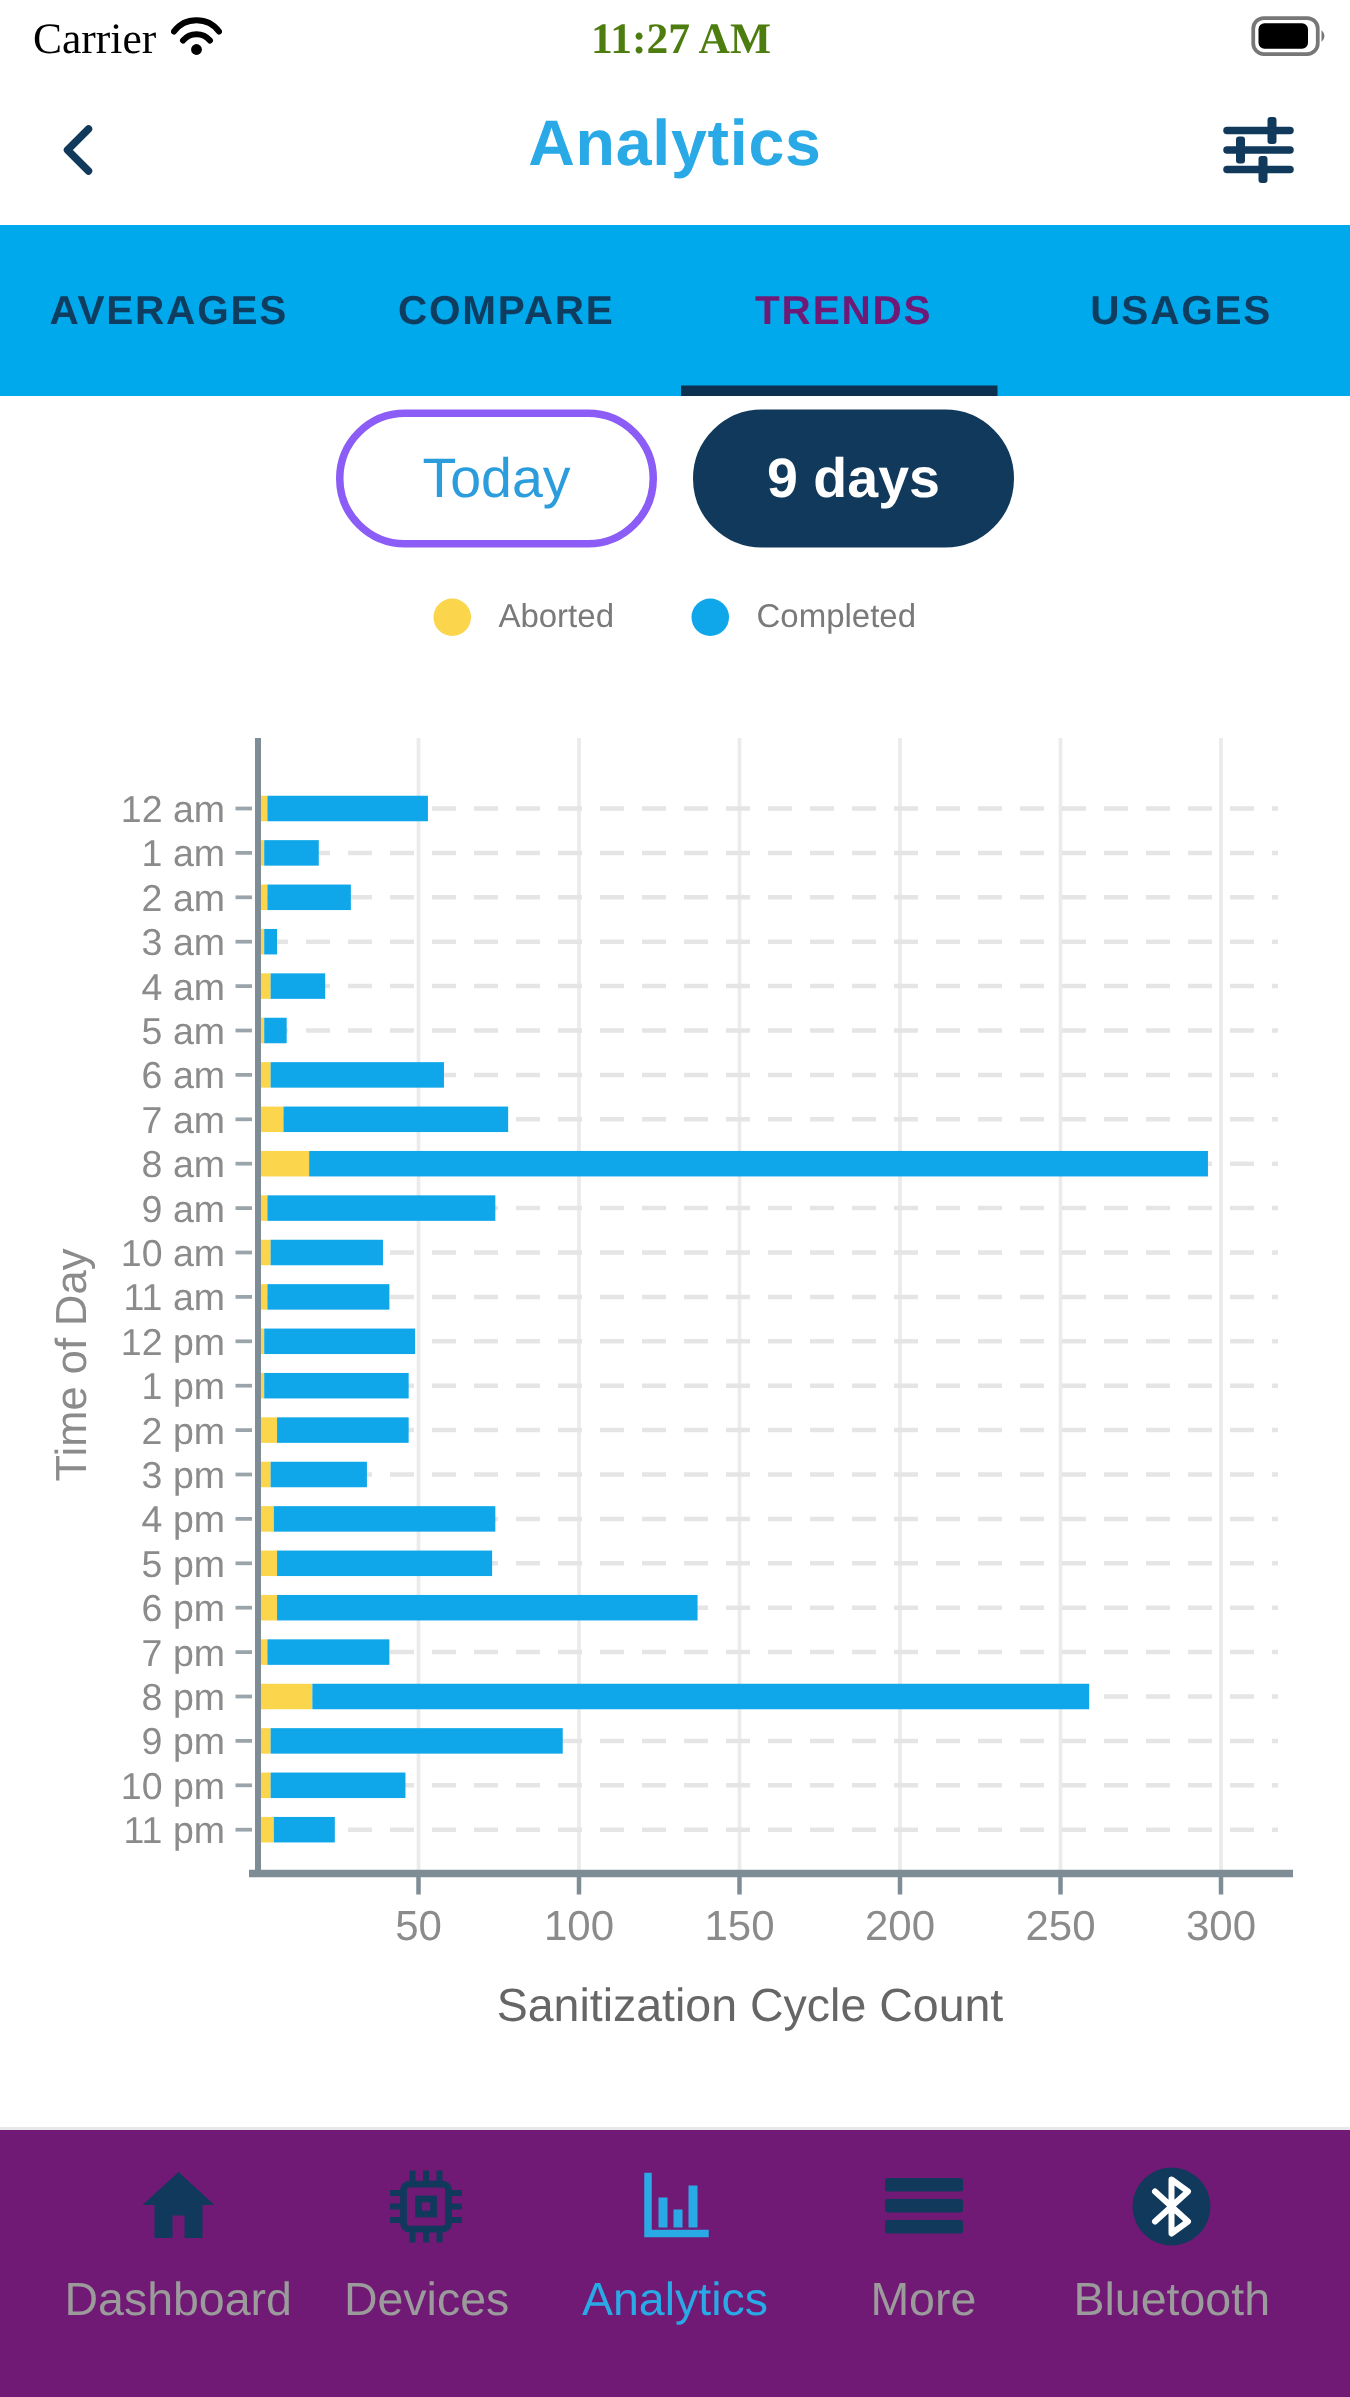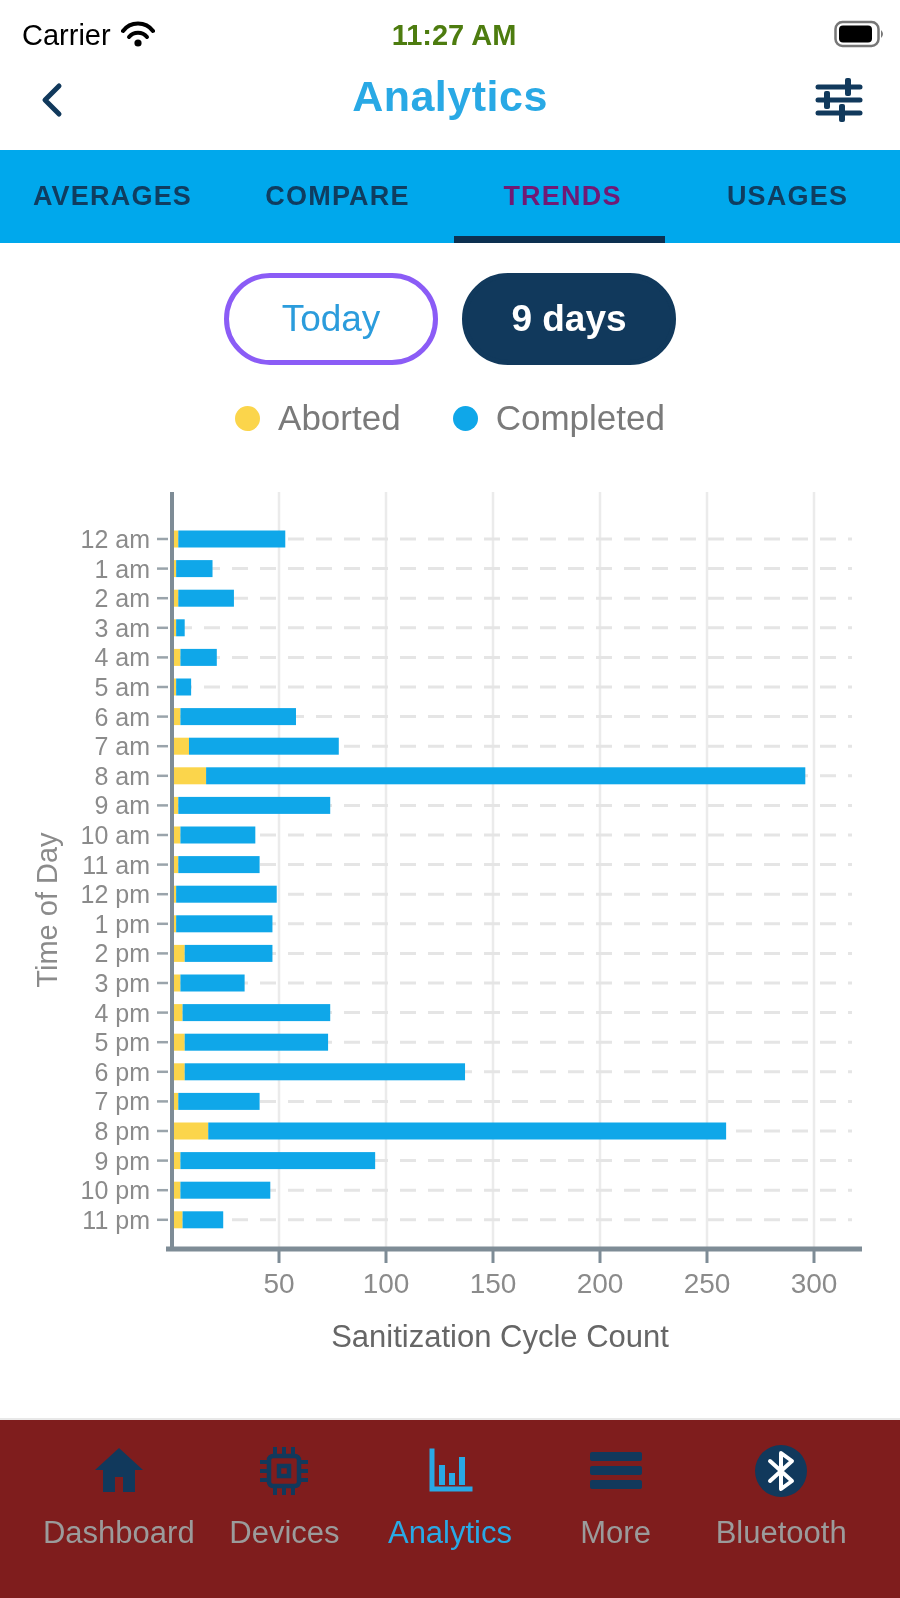--- a/index.html
+++ b/index.html
@@ -3,56 +3,56 @@
 <meta charset="utf-8">
 <style>
   html,body{margin:0;padding:0;}
   body{
     width:900px;height:1598px;position:relative;overflow:hidden;
     background:#ffffff;font-family:"Liberation Sans", sans-serif;
     -webkit-font-smoothing:antialiased;
   }
   
   .status-bar{position:absolute;top:0;left:0;right:0;height:52px;
-    display:flex;align-items:flex-end;padding:10px 14px 0 22px;box-sizing:border-box;}
+    display:flex;align-items:flex-start;padding:10px 14px 0 22px;box-sizing:border-box;font-family:Liberation Serif, serif;}
   .sb-left{flex:1;display:flex;align-items:center;gap:10px;}
   .sb-carrier{font-size:29px;color:#000;}
   .sb-time{font-size:29px;font-weight:700;color:#4d7c0f;}
   .sb-right{flex:1;display:flex;justify-content:flex-end;}
   
   .header{position:absolute;top:58px;left:0;right:0;height:84px;}
   .back-btn{position:absolute;left:34px;top:22px;width:40px;height:40px;cursor:pointer;}
   .page-title{position:absolute;left:0;right:0;top:14px;text-align:center;
     font-size:43px;font-weight:700;color:#29a9e5;letter-spacing:0.5px;}
   .filter-btn{position:absolute;right:34px;top:14px;width:56px;height:56px;cursor:pointer;}
   
-  .tabbar{position:absolute;top:150px;left:0;right:0;height:93px;background:#00a8ec;display:flex;}
+  .tabbar{position:absolute;top:150px;left:0;right:0;height:114px;background:#00a8ec;display:flex;}
   .tab{flex:1;position:relative;display:flex;align-items:center;justify-content:center;
     color:#0f3d60;font-size:27px;font-weight:600;letter-spacing:1.2px;cursor:pointer;}
   .tab.active{font-weight:800;color:#701a75;}
   .tab.active::after{content:"";position:absolute;left:4px;right:10px;bottom:0;height:7px;background:#0c3050;}
   
   .pills{position:absolute;top:273px;left:0;right:0;display:flex;justify-content:center;gap:24px;}
   .pill{height:92px;min-width:214px;box-sizing:border-box;border-radius:46px;
     border:5px solid #8b5cf6;color:#2b9cdc;background:#fff;
     display:flex;align-items:center;justify-content:center;
     font-size:37px;padding:0 40px;cursor:pointer;}
   .pill.active{background:#11395c;border-color:#11395c;color:#fff;font-weight:700;}
   
   .legend{position:absolute;top:398px;left:0;right:0;display:flex;justify-content:center;
     align-items:center;gap:52px;}
-  .legend-item{display:flex;align-items:center;gap:18px;font-size:35px;color:#7a7a7a;}
+  .legend-item{display:flex;align-items:center;gap:18px;font-size:22px;color:#7a7a7a;}
   .legend-dot{width:25px;height:25px;border-radius:50%;}
   .dot-aborted{background:#fbd54b;}
   .dot-completed{background:#0fa7e9;}
   
   #chart-svg{position:absolute;top:470px;left:0;}
   #chart-svg text{font-family:"Liberation Sans", sans-serif;}
   
-  .bottom-nav{position:absolute;left:0;right:0;top:1418px;bottom:0;background:#7f1d1d;
+  .bottom-nav{position:absolute;left:0;right:0;top:1418px;bottom:0;background:#701a75;
     border-top:2px solid #e8e8e8;display:flex;align-items:center;
     justify-content:space-between;padding:0 36px 26px 36px;box-sizing:border-box;}
   .nav-item{display:flex;flex-direction:column;align-items:center;gap:15px;
     color:#9b9b9b;font-size:31px;width:170px;cursor:pointer;}
   .nav-item.active{color:#29a9e5;}
   .nav-icon{height:58px;display:flex;align-items:center;justify-content:center;}
 </style>
 </head>
 <body>
 

